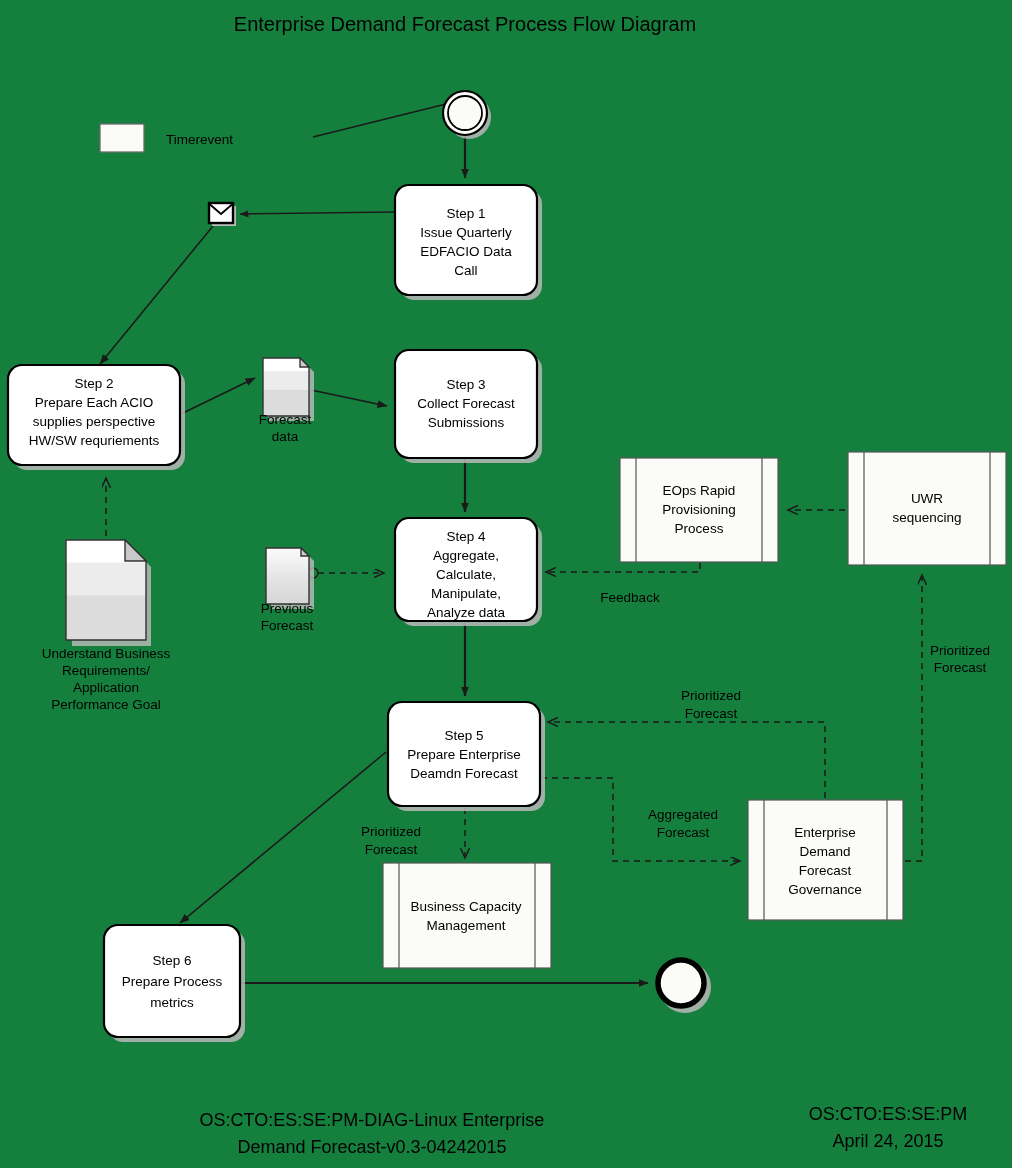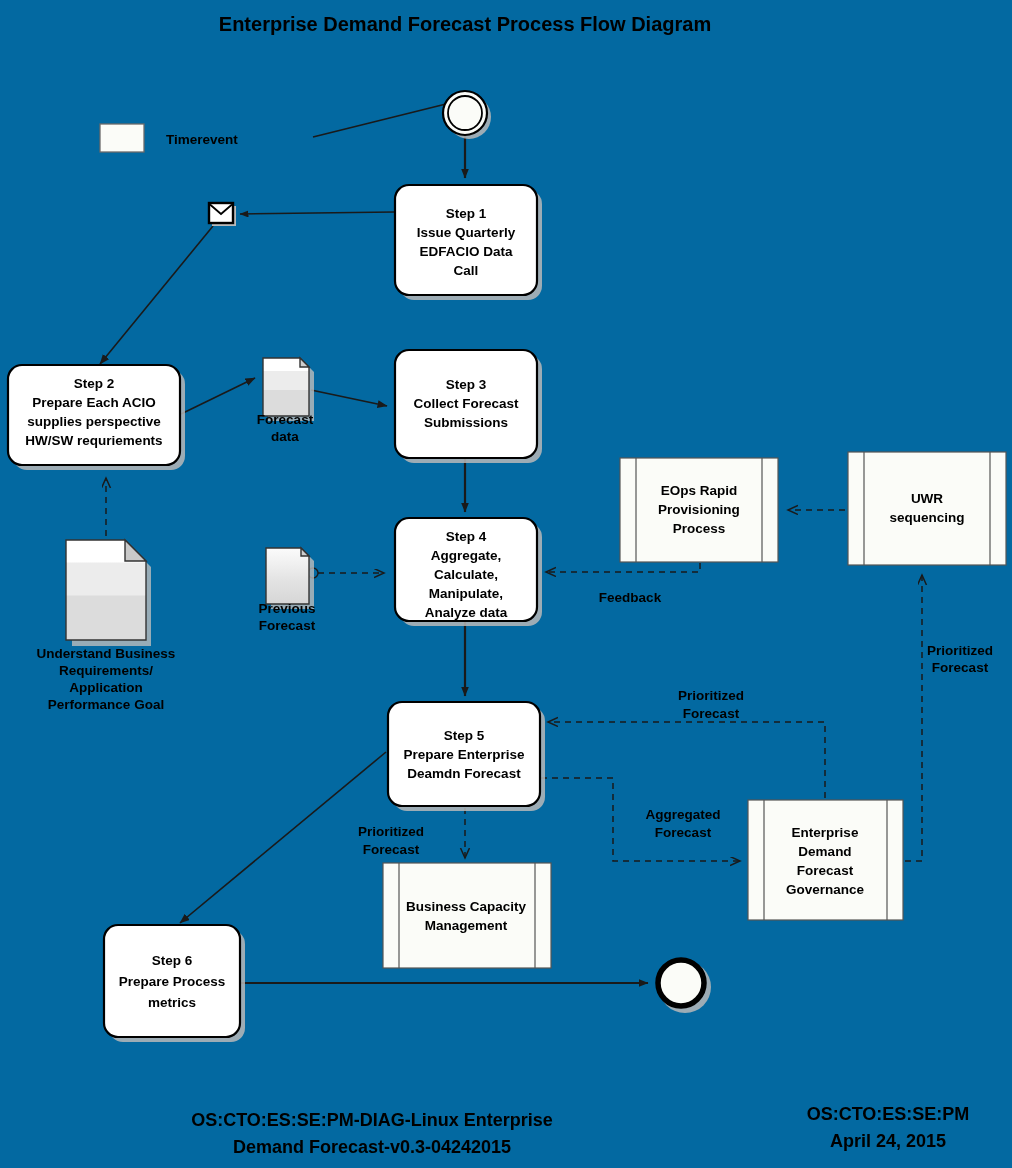--- a/index.html
+++ b/index.html
@@ -124,21 +124,21 @@
   }
   .env-flap {
     fill: none;
     stroke: #000000;
     stroke-width: 1.8;
   }
 </style>
 </head>
 <body>
 
-<div id="canvas" style="background: #0369a1; font-weight: bold;">
+<div id="canvas" style="background: #15803d;">
   <svg class="diagram" viewBox="0 0 1012 1168" xmlns="http://www.w3.org/2000/svg">
 
     <defs>
       <marker id="arrowSolid" markerWidth="11" markerHeight="11" refX="9.5" refY="4" orient="auto" markerUnits="userSpaceOnUse">
         <path d="M0,0 L10,4 L0,8 z" fill="#1a1a1a"></path>
       </marker>
       <marker id="arrowSolidSm" markerWidth="10" markerHeight="10" refX="8.5" refY="3.5" orient="auto" markerUnits="userSpaceOnUse">
         <path d="M0,0 L9,3.5 L0,7 z" fill="#1a1a1a"></path>
       </marker>
       <marker id="arrowOpen" markerWidth="12" markerHeight="12" refX="10" refY="4.5" orient="auto" markerUnits="userSpaceOnUse">

